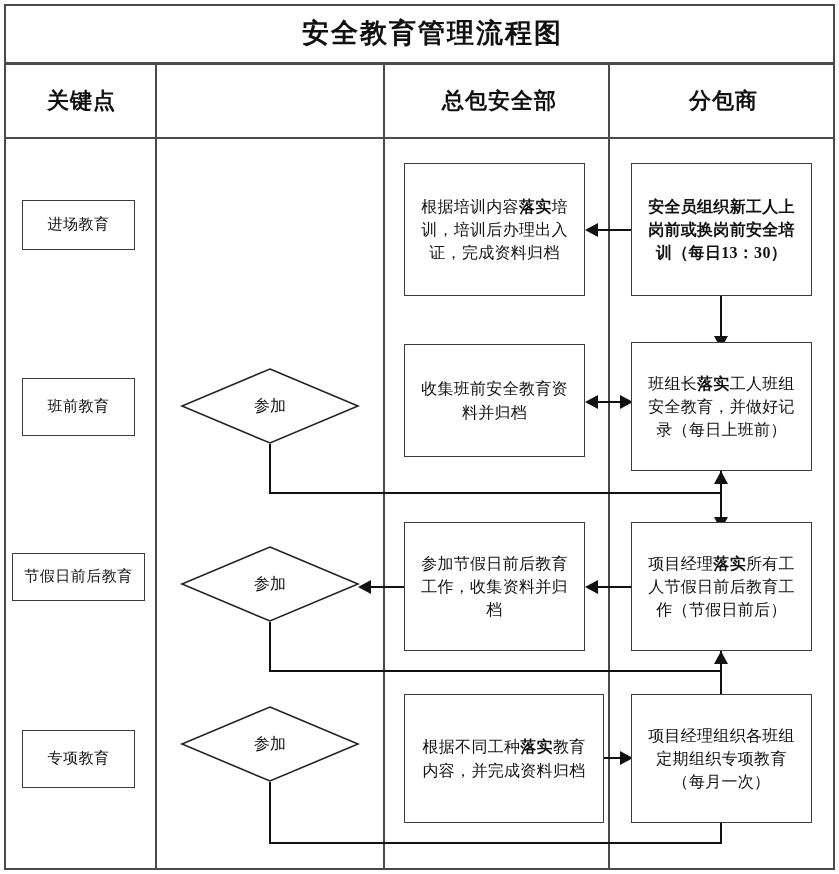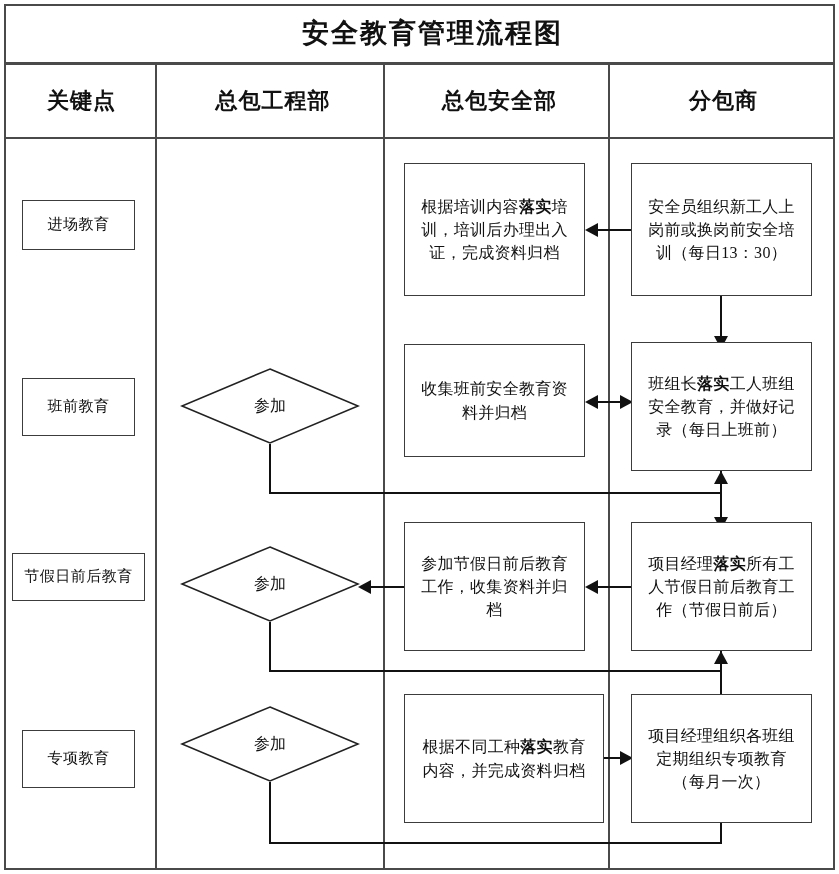--- a/index.html
+++ b/index.html
@@ -185,42 +185,41 @@
 
   <div class="frame"></div>
 
   <div class="title-band">
     <div class="title-text">安全教育管理流程图</div>
   </div>
   <div class="title-rule"></div>
 
   <div class="header-row">
     <div class="header-cell" style="left:0px;   width:155px;">关键点</div>
-    <div class="header-cell" style="left:155px; width:228px;">总包工程部</div>
     <div class="header-cell" style="left:383px; width:225px;">总包安全部</div>
     <div class="header-cell" style="left:608px; width:223px;">分包商</div>
   </div>
   <div class="header-rule"></div>
 
   <div class="vsep" style="left:155px; top:65px;  height:805px;"></div>
   <div class="vsep" style="left:383px; top:65px;  height:805px;"></div>
   <div class="vsep" style="left:608px; top:65px;  height:72px;"></div>
   <div class="vsep" style="left:608px; top:139px; height:731px;"></div>
 
   <div class="node keybox" style="left:22px; top:200px; width:113px; height:50px;">
     <span class="txt">进场教育</span>
   </div>
 
   <div class="node procbox" style="left:404px; top:163px; width:181px; height:133px;">
     <span class="txt">
       <span>根据培训内容</span><b>落实</b><span>培训，培训后办理出入证，完成资料归档</span>
     </span>
   </div>
 
-  <div class="node procbox" style="left:631px; top:163px; width:181px; height:133px;">
+  <div class="node procbox" style="left:631px; top:163px; width:181px; height:133px;font-weight:bold;">
     <span class="txt">
       <span>安全员组织新工人上岗前或换岗前安全培训（每日13：30）</span><b></b><span></span>
     </span>
   </div>
 
   <div class="conn h" style="left:598px; top:229px; width:33px;"></div>
   <div class="arrow left" style="left:585px; top:223px;"></div>
 
   <div class="conn v" style="left:720px; top:296px; height:46px;"></div>
   <div class="arrow down" style="left:714px; top:336px;"></div>

